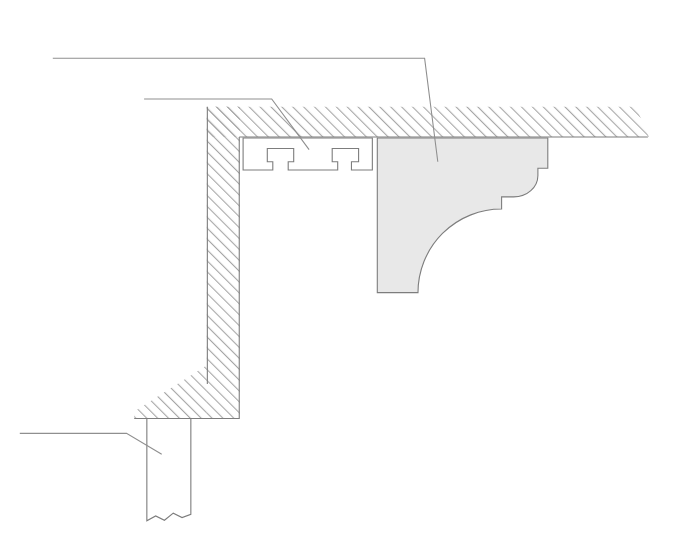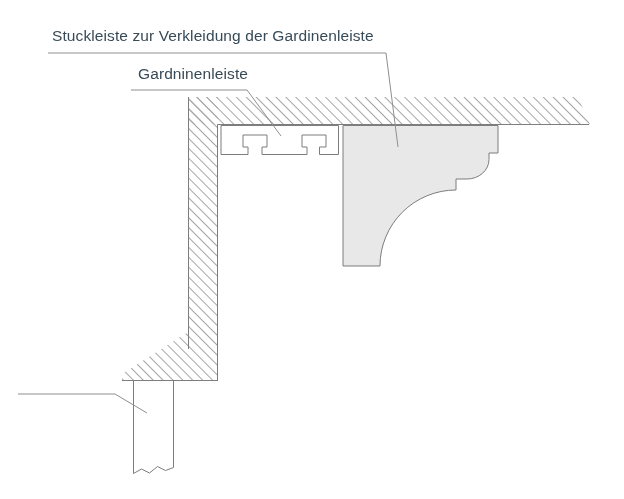--- a/index.html
+++ b/index.html
@@ -72,18 +72,16 @@
              L 338.5 154.5 L 338.5 125.5 Z"></path>
 
     <path class="profile-white" d="M 133.5 381 L 133.5 473.5 L 141.5 469 L 149.5 473 L 157.5 466.5
              L 165.5 470.5 L 173.5 467.5 L 173.5 381"></path>
 
     <polyline class="leader" points="48,53 386,53 398,147"></polyline>
     <polyline class="leader" points="131,90 247,90 281,136"></polyline>
     <polyline class="leader" points="18,394 115,394 147,413"></polyline>
   </svg>
 
-  <div class="diagram-label" id="label-stuckleiste">Stuckleiste zur Verkleidung der Gardinenleiste</div>
 
-  <div class="diagram-label" id="label-gardinenleiste">Gardninenleiste</div>
 
 
 </div>
 
 </body></html>

